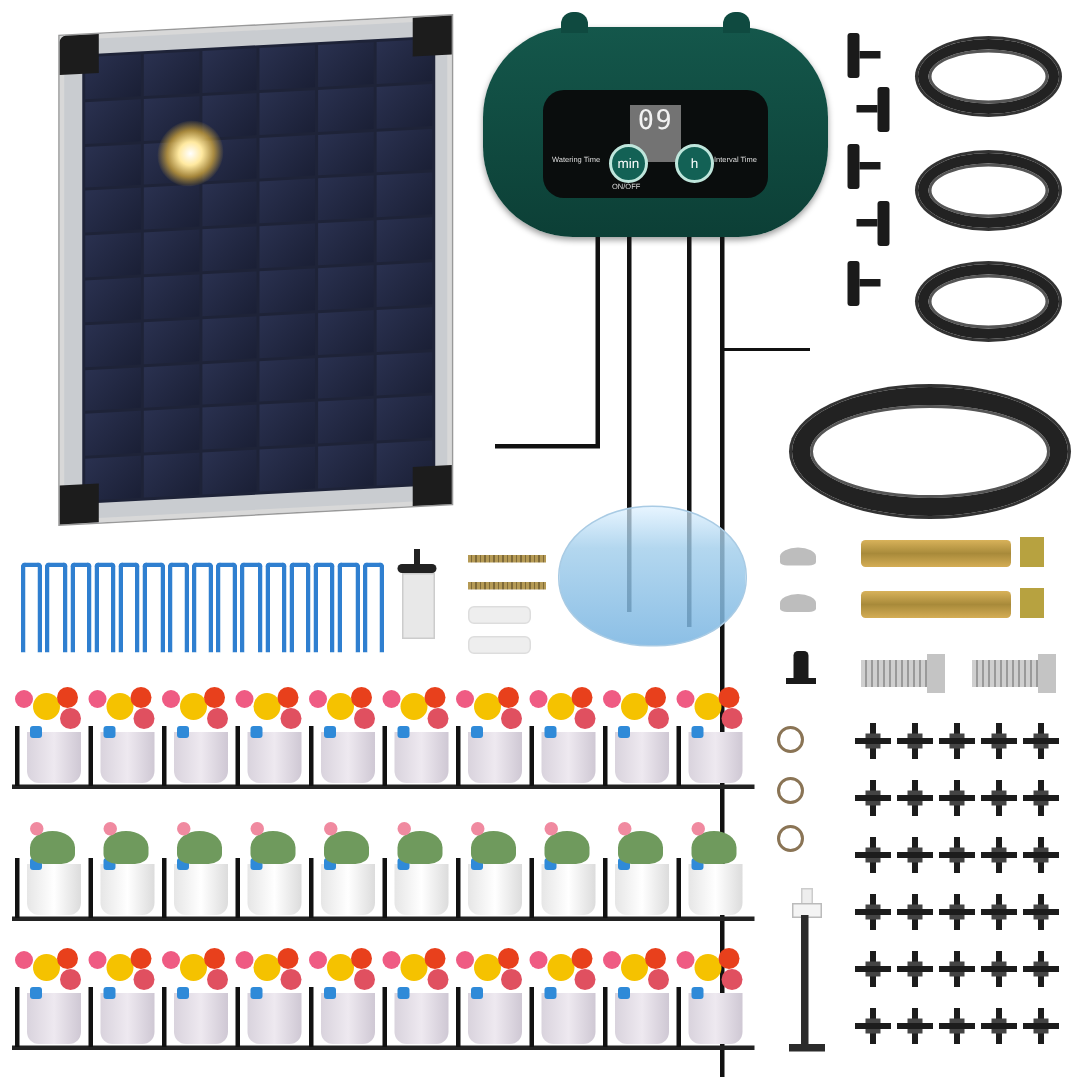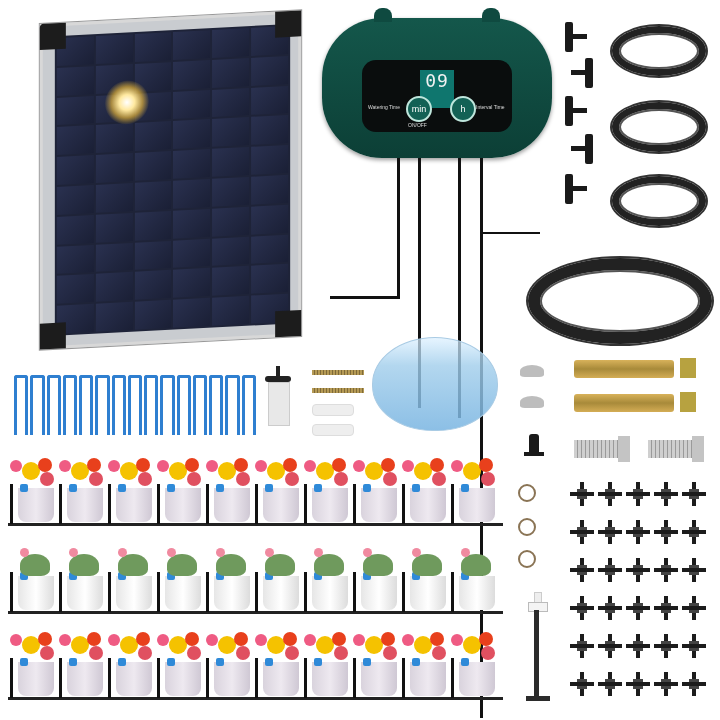--- a/index.html
+++ b/index.html
@@ -11,21 +11,21 @@
   .cells{position:absolute;left:12px;top:10px;right:8px;bottom:10px;background:#1e2338;display:grid;grid-template-columns:repeat(6,1fr);grid-template-rows:repeat(10,1fr);gap:2px;padding:2px;}
   .cells div{background:linear-gradient(135deg,#2a3150,#1a1f35);}
   .corner{position:absolute;width:26px;height:26px;background:#1c1c1c;}
   .sun{position:absolute;left:62px;top:58px;width:44px;height:44px;border-radius:50%;background:radial-gradient(circle,#fff 0%,#ffe9a0 25%,rgba(255,200,60,.6) 50%,rgba(255,200,60,0) 72%);}
   .stand{position:absolute;left:25px;top:170px;width:6px;height:150px;background:#bfc3c7;transform:rotate(8deg);}
   .stand-foot{position:absolute;left:30px;top:305px;width:50px;height:6px;background:#bfc3c7;}
   
   .controller{left:322px;top:18px;width:230px;height:140px;background:linear-gradient(180deg,#14574b,#0c3f36);border-radius:60px;box-shadow:0 2px 4px rgba(0,0,0,.4);}
   .ear{position:absolute;top:-10px;width:18px;height:14px;background:#0f4a40;border-radius:8px 8px 0 0;}
   .face{position:absolute;left:40px;top:42px;width:150px;height:72px;background:#0a0d0d;border-radius:14px;}
-  .lcd{position:absolute;left:58px;top:10px;width:34px;height:38px;background:#0f766e;color:#f2f2f2;font-family:"DejaVu Sans Mono",monospace;font-size:18px;text-align:center;line-height:22px;letter-spacing:1px;}
+  .lcd{position:absolute;left:58px;top:10px;width:34px;height:38px;background:#737373;color:#f2f2f2;font-family:"DejaVu Sans Mono",monospace;font-size:18px;text-align:center;line-height:22px;letter-spacing:1px;}
   .btn-round{position:absolute;width:22px;height:22px;border-radius:50%;background:#136155;border:2px solid #bfe6dc;color:#fff;font-size:9px;text-align:center;line-height:22px;}
   .tiny{position:absolute;color:#ddd;font-size:5px;white-space:nowrap;}
   
   .cable{position:absolute;background:#111;}
   
   .coil{position:absolute;border-radius:50%;border:7px solid #222;box-shadow:inset 0 0 0 2px #555,0 0 0 2px #333;}
   .tee{position:absolute;width:8px;height:30px;background:#1a1a1a;border-radius:2px;}
   .tee::after{content:"";position:absolute;top:12px;width:14px;height:5px;background:#1a1a1a;}
   .tee.r::after{left:8px;}
   .tee.l::after{right:8px;}

